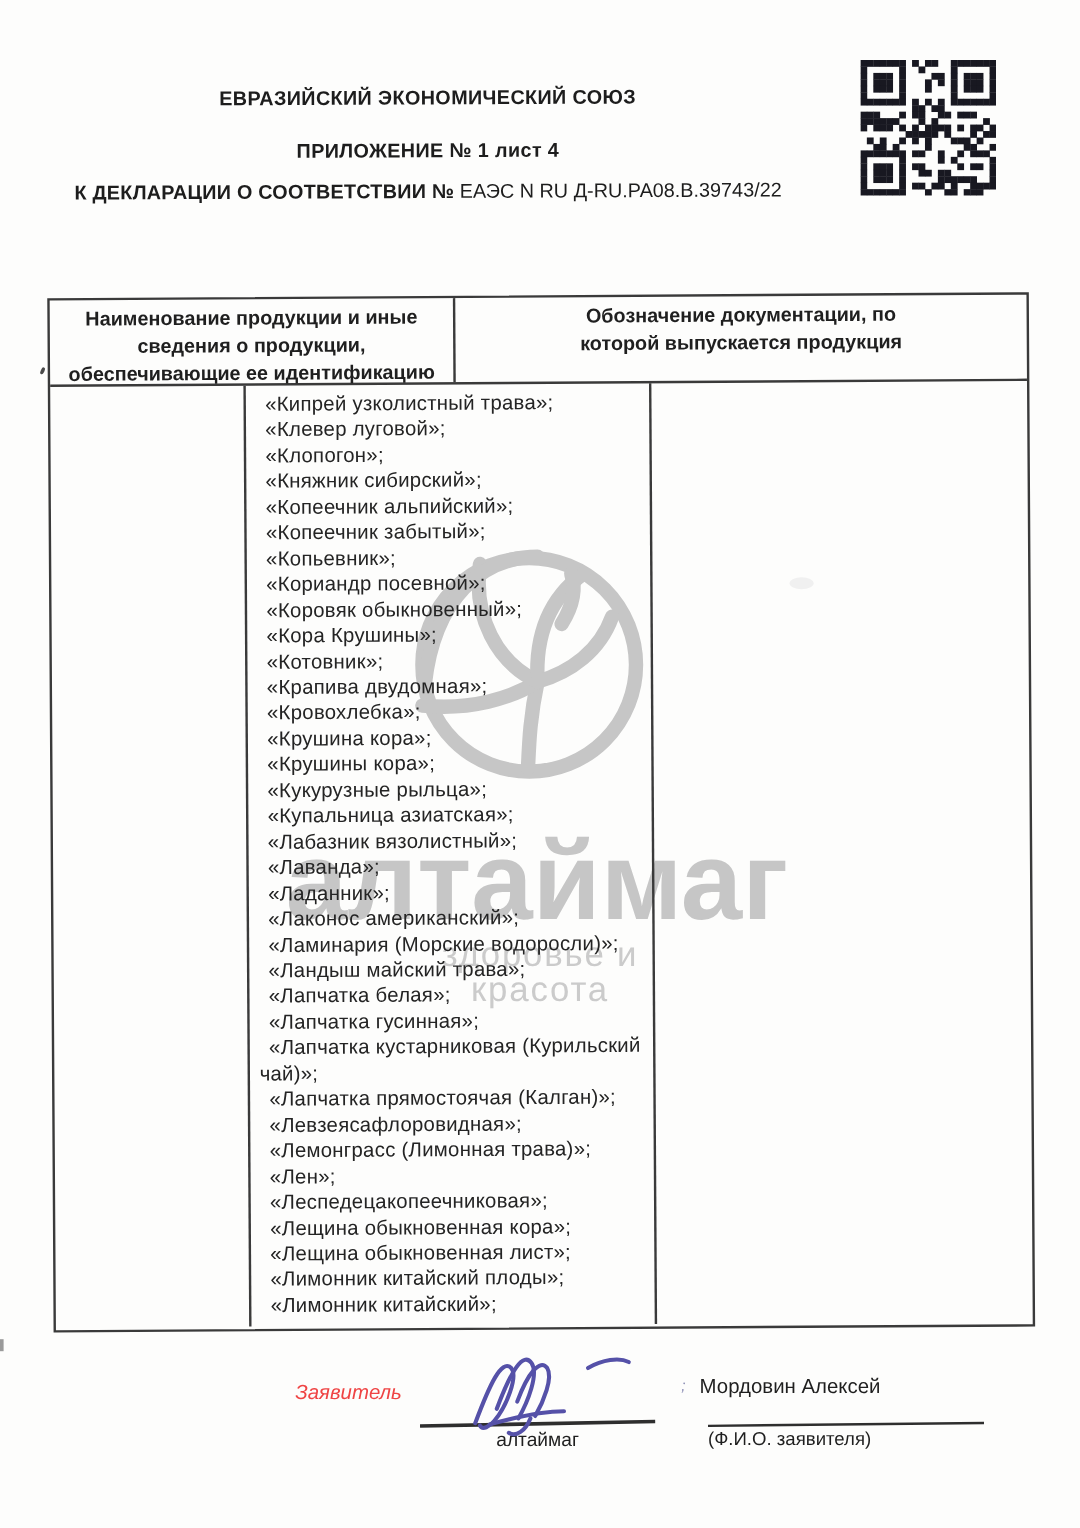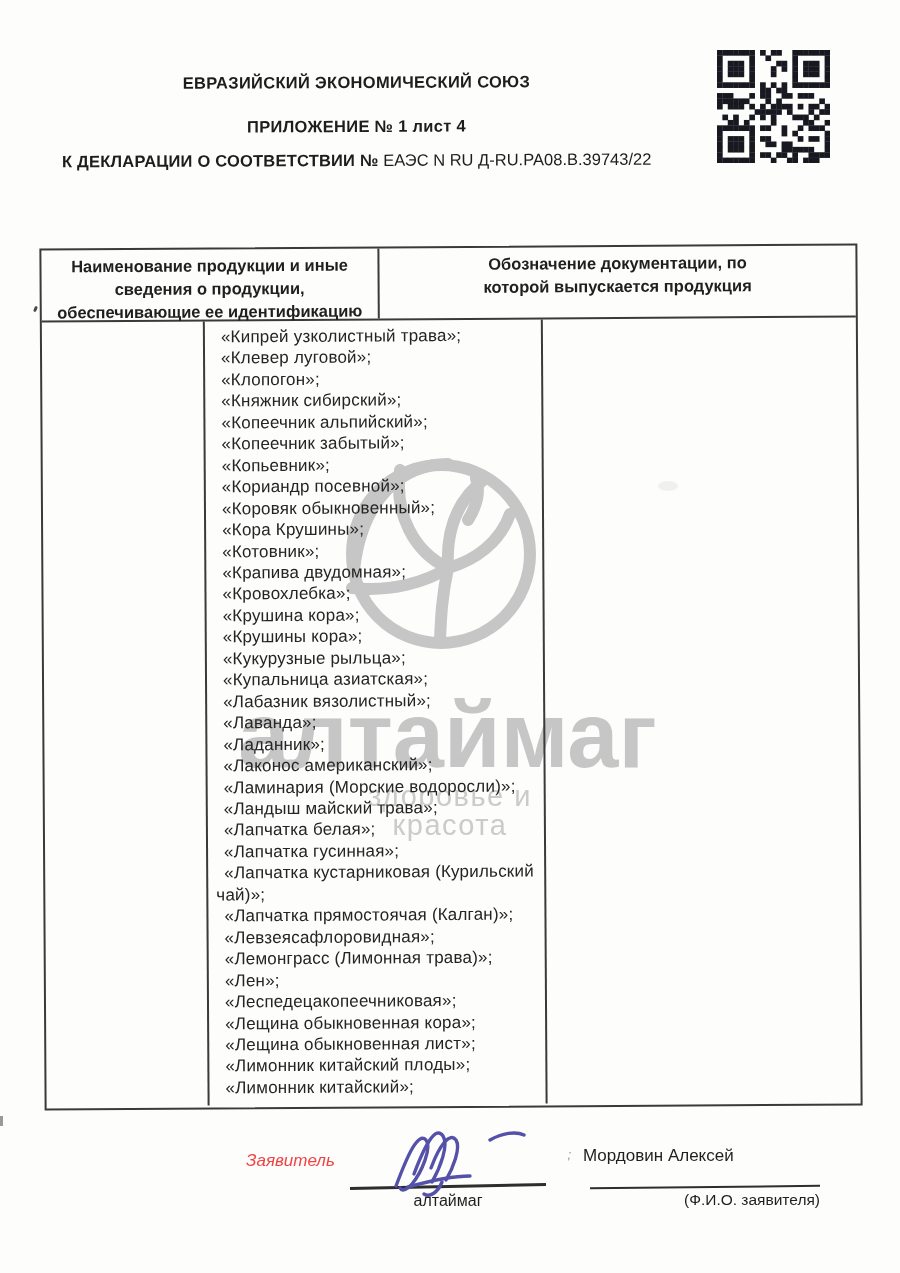--- a/index.html
+++ b/index.html
@@ -39,21 +39,21 @@
   
   .applicant{position:absolute;left:246px;top:1151px;font-size:17px;color:#ef4444;z-index:2;font-style:italic;}
   .sig{position:absolute;left:378px;top:1124px;z-index:2;}
   .sigline{position:absolute;left:350px;top:1185px;width:196px;height:2.5px;background:#2e2e2e;
            transform:rotate(-1.1deg);z-index:1;}
   .sigcap{position:absolute;left:350px;top:1192px;width:196px;text-align:center;font-size:16px;color:#1f1f1f;}
   .nameblock{position:absolute;left:583px;top:1145px;width:238px;text-align:left;
              font-size:17px;line-height:21.5px;color:#1f1f1f;}
   .nameline{position:absolute;left:590px;top:1186px;width:230px;height:2.2px;background:#2e2e2e;
             transform:rotate(-0.6deg);}
-  .namecap{position:absolute;left:590px;top:1191px;width:230px;text-align:right;font-size:15.5px;color:#1f1f1f;}
+  .namecap{position:absolute;left:590px;top:1191px;width:230px;text-align:left;font-size:15.5px;color:#1f1f1f;}
   .inkmark{position:absolute;left:568px;top:1147px;font-size:13px;color:#8b8db4;transform:rotate(12deg);}
   
   .spk1{position:absolute;left:34px;top:306px;width:3px;height:6px;background:#4a4a4a;border-radius:40%;transform:rotate(25deg);}
   .spk2{position:absolute;left:0;top:1116px;width:2.5px;height:10px;background:#9a9a9a;}
   .smudge{position:absolute;left:658px;top:481px;width:20px;height:10px;background:#f0f0f0;border-radius:50%;}
 </style>
 </head>
 <body>
 
 <div class="page">

